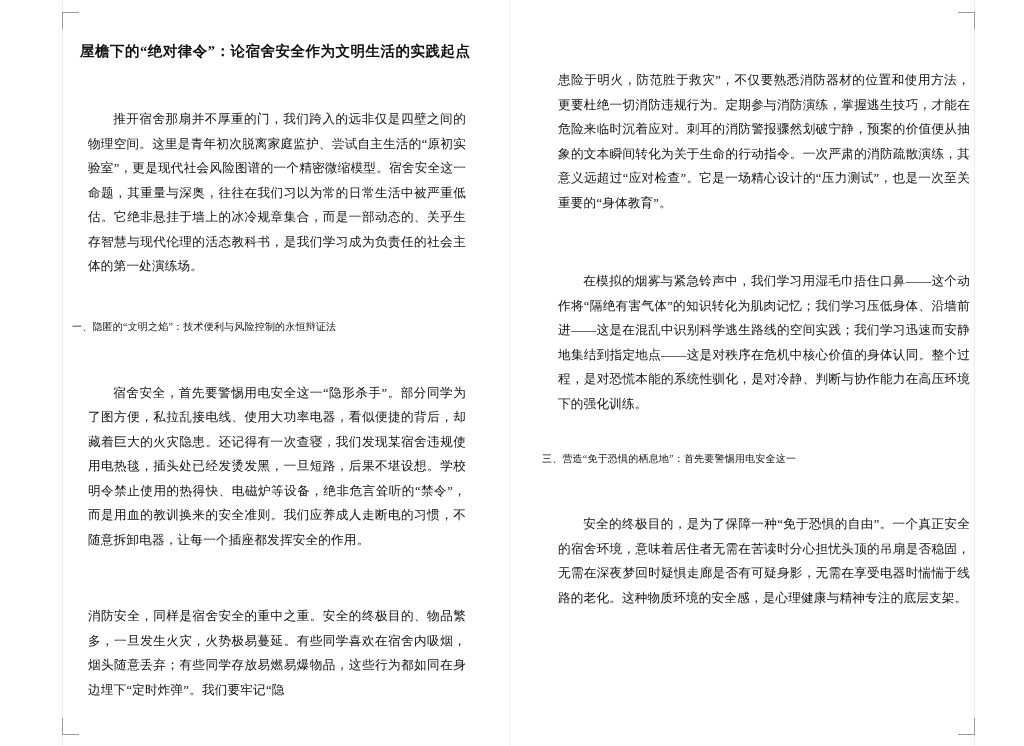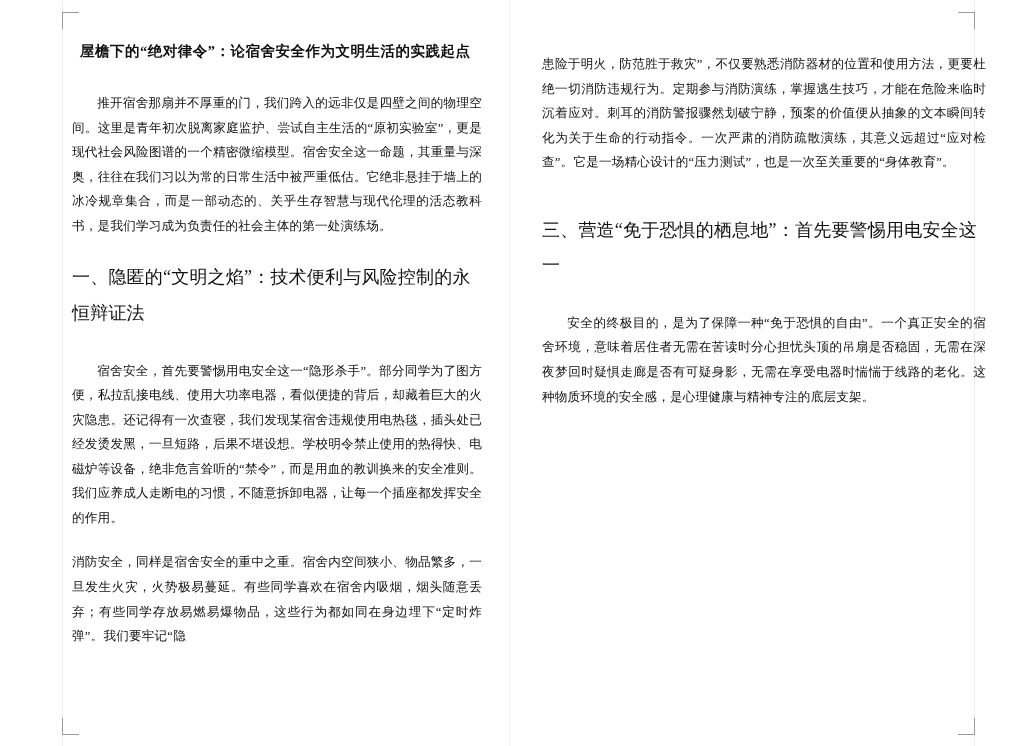--- a/index.html
+++ b/index.html
@@ -63,31 +63,31 @@
   .doc-title {
     margin: 40px 0 0 0;
     font-size: 14.5px;
     font-weight: bold;
     line-height: 1.6;
     text-align: left;
     letter-spacing: 0.5px;
     padding-left: 8px;
   }
   p.body {
-    margin: 0;
+    margin: 16px;
     font-size: 12.6px;
     line-height: 1.95;
     text-align: justify;
     text-justify: inter-ideograph;
     letter-spacing: 0.2px;
   }
   p.indent { text-indent: 2em; }
   p.heading {
     margin: 0;
-    font-size: 18px;
+    font-size: 10px;
     line-height: 1.95;
     letter-spacing: 0.2px;
   }
   p.heading.bold { font-weight: bold; }
 
   .sp-28 { height: 28px; }
   .sp-22 { height: 22px; }
   .sp-14 { height: 14px; }
   .sp-10 { height: 10px; }
   .sp-6  { height: 6px; }
@@ -122,30 +122,31 @@
 
       <div class="sp-28"></div>
 
       <p class="body indent">宿舍安全，首先要警惕用电安全这一“隐形杀手”。部分同学为了图方便，私拉乱接电线、使用大功率电器，看似便捷的背后，却藏着巨大的火灾隐患。还记得有一次查寝，我们发现某宿舍违规使用电热毯，插头处已经发烫发黑，一旦短路，后果不堪设想。学校明令禁止使用的热得快、电磁炉等设备，绝非危言耸听的“禁令”，而是用血的教训换来的安全准则。我们应养成人走断电的习惯，不随意拆卸电器，让每一个插座都发挥安全的作用。</p>
 
       <div class="sp-14"></div>
 
 
       <div class="sp-6"></div>
 
-      <p class="body">消防安全，同样是宿舍安全的重中之重。宿舍内空间狭小、物品繁多，一旦发生火灾，火势极易蔓延。有些同学喜欢在宿舍内吸烟，烟头随意丢弃；有些同学存放易燃易爆物品，这些行为都如同在身边埋下“定时炸弹”。我们要牢记“隐</p>
+      <p class="body">消防安全，同样是宿舍安全的重中之重。安全的终极目的、物品繁多，一旦发生火灾，火势极易蔓延。有些同学喜欢在宿舍内吸烟，烟头随意丢弃；有些同学存放易燃易爆物品，这些行为都如同在身边埋下“定时炸弹”。我们要牢记“隐</p>
     </div>
 
     <div class="col right">
       <div class="top-right-offset"></div>
 
       <p class="body">患险于明火，防范胜于救灾”，不仅要熟悉消防器材的位置和使用方法，更要杜绝一切消防违规行为。定期参与消防演练，掌握逃生技巧，才能在危险来临时沉着应对。刺耳的消防警报骤然划破宁静，预案的价值便从抽象的文本瞬间转化为关于生命的行动指令。一次严肃的消防疏散演练，其意义远超过“应对检查”。它是一场精心设计的“压力测试”，也是一次至关重要的“身体教育”。</p>
 
       <div class="sp-22"></div>
 
+      <p class="body indent">在模拟的烟雾与紧急铃声中，我们学习用湿毛巾捂住口鼻——这个动作将“隔绝有害气体”的知识转化为肌肉记忆；我们学习压低身体、沿墙前进——这是在混乱中识别科学逃生路线的空间实践；我们学习迅速而安静地集结到指定地点——这是对秩序在危机中核心价值的身体认同。整个过程，是对恐慌本能的系统性驯化，是对冷静、判断与协作能力在高压环境下的强化训练。</p>
 
       <div class="sp-6"></div>
 
 
       <div class="sp-10"></div>
 
       <p class="heading">三、营造“免于恐惧的栖息地”：首先要警惕用电安全这一</p>
 
       <div class="sp-28"></div>
 

